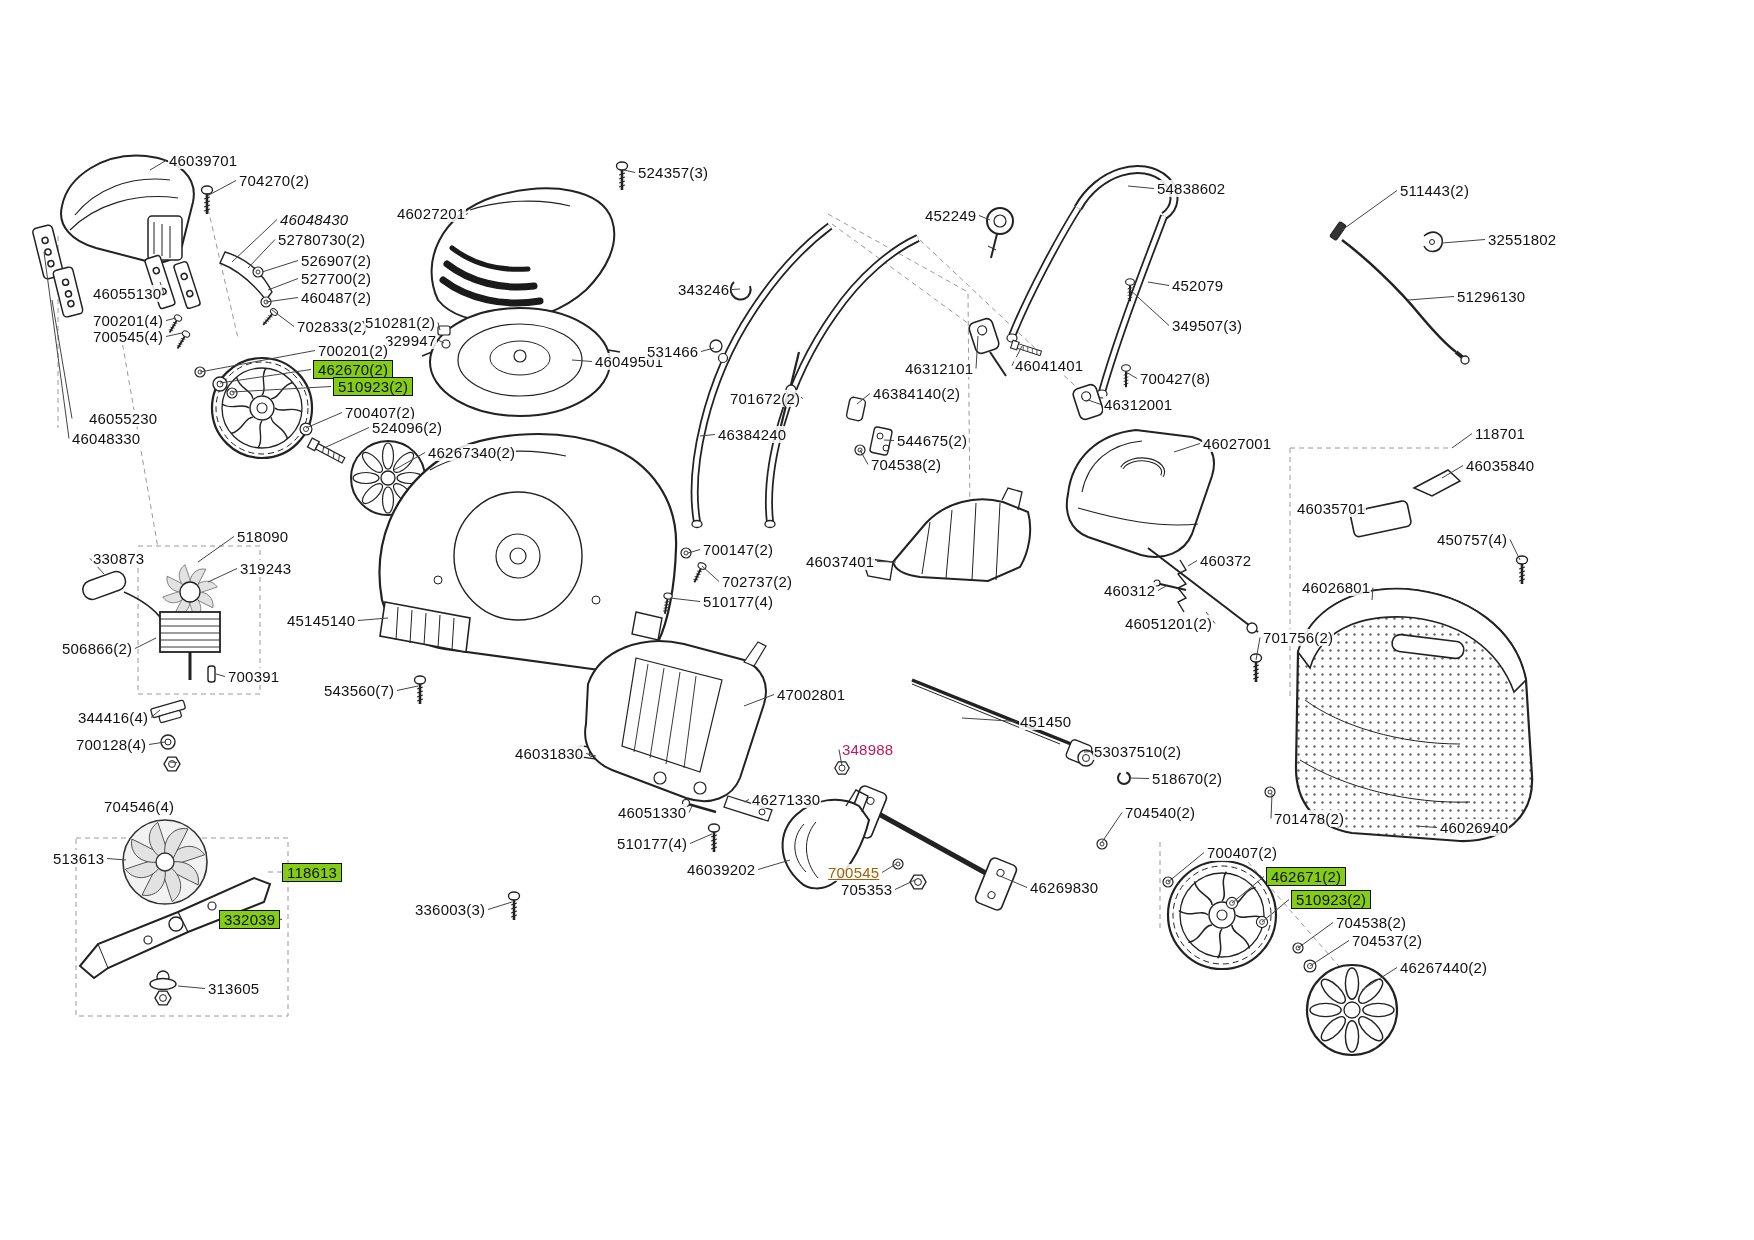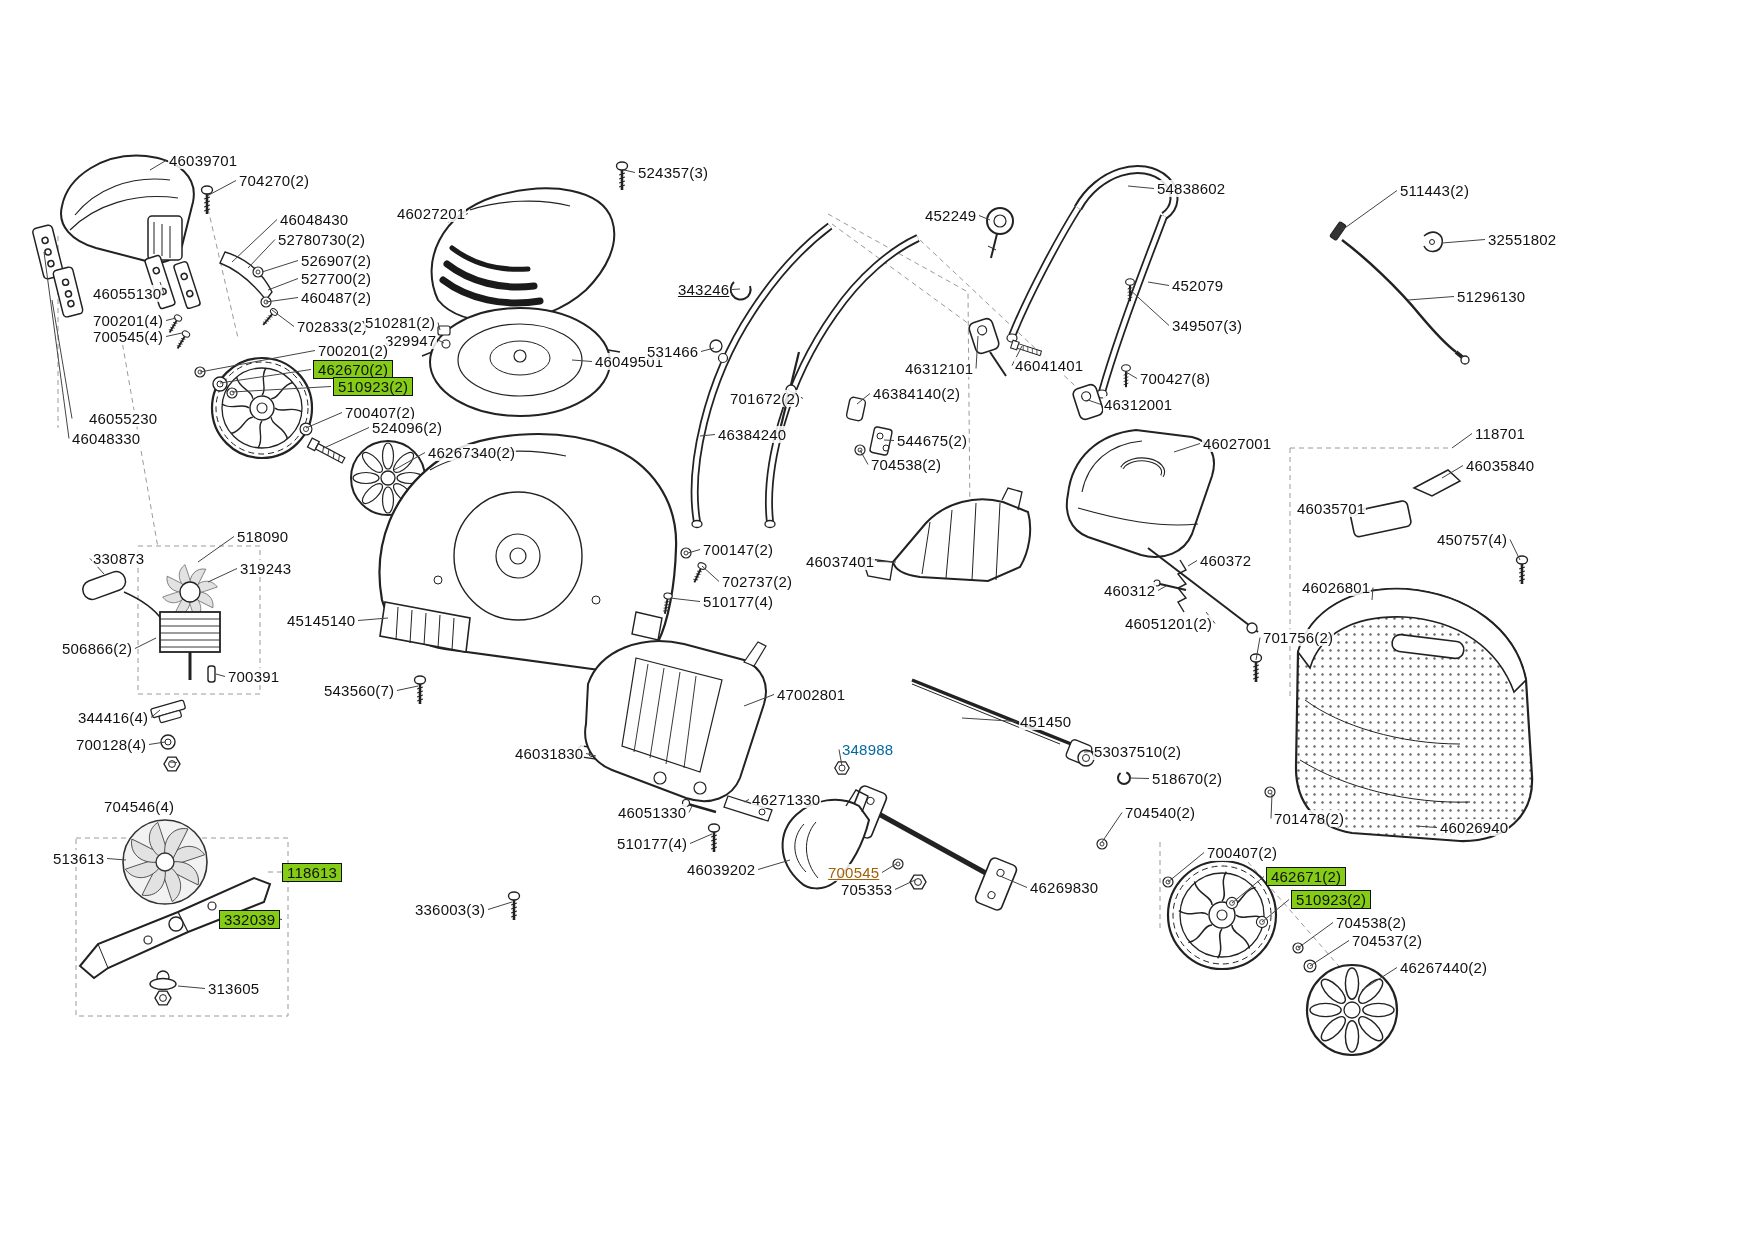--- a/index.html
+++ b/index.html
@@ -567,21 +567,21 @@
       <line x1="1397" y1="967.5" x2="1362" y2="990" stroke="#444444" stroke-width="1"></line>
       <line x1="107" y1="858.5" x2="126" y2="860" stroke="#444444" stroke-width="1"></line>
       <line x1="282" y1="919.5" x2="264" y2="916" stroke="#444444" stroke-width="1"></line>
       <line x1="488" y1="909.5" x2="512" y2="902" stroke="#444444" stroke-width="1"></line>
       <line x1="205" y1="988.5" x2="178" y2="986" stroke="#444444" stroke-width="1"></line>
     </svg>
 
 <div id="labels-layer">
       <div class="part-label" style="left: 168px; top: 152px; color: rgb(17, 17, 17);">46039701</div>
       <div class="part-label" style="left: 238px; top: 172px; color: rgb(17, 17, 17);">704270(2)</div>
-      <div class="part-label" style="left: 279px; top: 211px; color: rgb(17, 17, 17);">46048430</div>
+      <div class="part-label" style="left: 279px; top: 211px; color: rgb(17, 17, 17); font-style: italic;">46048430</div>
       <div class="part-label" style="left: 277px; top: 231px; color: rgb(17, 17, 17);">52780730(2)</div>
       <div class="part-label" style="left: 300px; top: 252px; color: rgb(17, 17, 17);">526907(2)</div>
       <div class="part-label" style="left: 300px; top: 270px; color: rgb(17, 17, 17);">527700(2)</div>
       <div class="part-label" style="left: 300px; top: 289px; color: rgb(17, 17, 17);">460487(2)</div>
       <div class="part-label" style="left: 92px; top: 285px; color: rgb(17, 17, 17);">46055130</div>
       <div class="part-label" style="left: 92px; top: 312px; color: rgb(17, 17, 17);">700201(4)</div>
       <div class="part-label" style="left: 92px; top: 328px; color: rgb(17, 17, 17);">700545(4)</div>
       <div class="part-label" style="left: 296px; top: 318px; color: rgb(17, 17, 17);">702833(2)</div>
       <div class="part-label" style="left: 364px; top: 314px; color: rgb(17, 17, 17);">510281(2)</div>
       <div class="part-label" style="left: 384px; top: 332px; color: rgb(17, 17, 17);">329947</div>
@@ -589,21 +589,21 @@
       <div class="part-label boxed" style="left: 313px; top: 360px; color: rgb(17, 17, 17);">462670(2)</div>
       <div class="part-label boxed" style="left: 333px; top: 377px; color: rgb(17, 17, 17);">510923(2)</div>
       <div class="part-label" style="left: 344px; top: 404px; color: rgb(17, 17, 17);">700407(2)</div>
       <div class="part-label" style="left: 371px; top: 419px; color: rgb(17, 17, 17);">524096(2)</div>
       <div class="part-label" style="left: 427px; top: 444px; color: rgb(17, 17, 17);">46267340(2)</div>
       <div class="part-label" style="left: 74px; top: 410px; color: rgb(17, 17, 17); margin-left: 14px;">46055230</div>
       <div class="part-label" style="left: 71px; top: 430px; color: rgb(17, 17, 17);">46048330</div>
       <div class="part-label" style="left: 637px; top: 164px; color: rgb(17, 17, 17);">524357(3)</div>
       <div class="part-label" style="left: 396px; top: 205px; color: rgb(17, 17, 17);">46027201</div>
       <div class="part-label" style="left: 594px; top: 353px; color: rgb(17, 17, 17);">46049501</div>
-      <div class="part-label" style="left: 677px; top: 281px; color: rgb(17, 17, 17); text-decoration: underline;">343246</div>
+      <div class="part-label" style="left: 677px; top: 281px; color: rgb(17, 17, 17);">343246</div>
       <div class="part-label" style="left: 646px; top: 343px; color: rgb(17, 17, 17);">531466</div>
       <div class="part-label" style="left: 729px; top: 390px; color: rgb(17, 17, 17);">701672(2)</div>
       <div class="part-label" style="left: 717px; top: 426px; color: rgb(17, 17, 17);">46384240</div>
       <div class="part-label" style="left: 872px; top: 385px; color: rgb(17, 17, 17);">46384140(2)</div>
       <div class="part-label" style="left: 896px; top: 432px; color: rgb(17, 17, 17);">544675(2)</div>
       <div class="part-label" style="left: 870px; top: 456px; color: rgb(17, 17, 17);">704538(2)</div>
       <div class="part-label" style="left: 904px; top: 360px; color: rgb(17, 17, 17);">46312101</div>
       <div class="part-label" style="left: 1014px; top: 357px; color: rgb(17, 17, 17);">46041401</div>
       <div class="part-label" style="left: 1139px; top: 370px; color: rgb(17, 17, 17);">700427(8)</div>
       <div class="part-label" style="left: 1103px; top: 396px; color: rgb(17, 17, 17);">46312001</div>
@@ -634,21 +634,21 @@
       <div class="part-label" style="left: 239px; top: 560px; color: rgb(17, 17, 17);">319243</div>
       <div class="part-label" style="left: 61px; top: 640px; color: rgb(17, 17, 17);">506866(2)</div>
       <div class="part-label" style="left: 227px; top: 668px; color: rgb(17, 17, 17);">700391</div>
       <div class="part-label" style="left: 77px; top: 709px; color: rgb(17, 17, 17);">344416(4)</div>
       <div class="part-label" style="left: 75px; top: 736px; color: rgb(17, 17, 17);">700128(4)</div>
       <div class="part-label" style="left: 103px; top: 798px; color: rgb(17, 17, 17);">704546(4)</div>
       <div class="part-label" style="left: 323px; top: 682px; color: rgb(17, 17, 17);">543560(7)</div>
       <div class="part-label" style="left: 776px; top: 686px; color: rgb(17, 17, 17);">47002801</div>
       <div class="part-label" style="left: 514px; top: 745px; color: rgb(17, 17, 17);">46031830</div>
       <div class="part-label" style="left: 1019px; top: 713px; color: rgb(17, 17, 17);">451450</div>
-      <div class="part-label" style="left: 841px; top: 741px; color: #0369a1;">348988</div>
+      <div class="part-label" style="left: 841px; top: 741px; color: #be185d;">348988</div>
       <div class="part-label" style="left: 1093px; top: 743px; color: rgb(17, 17, 17);">53037510(2)</div>
       <div class="part-label" style="left: 1151px; top: 770px; color: rgb(17, 17, 17);">518670(2)</div>
       <div class="part-label" style="left: 617px; top: 804px; color: rgb(17, 17, 17);">46051330</div>
       <div class="part-label" style="left: 751px; top: 791px; color: rgb(17, 17, 17);">46271330</div>
       <div class="part-label" style="left: 616px; top: 835px; color: rgb(17, 17, 17);">510177(4)</div>
       <div class="part-label" style="left: 1124px; top: 804px; color: rgb(17, 17, 17);">704540(2)</div>
       <div class="part-label" style="left: 1273px; top: 810px; color: rgb(17, 17, 17);">701478(2)</div>
       <div class="part-label" style="left: 1439px; top: 819px; color: rgb(17, 17, 17);">46026940</div>
       <div class="part-label" style="left: 686px; top: 861px; color: rgb(17, 17, 17);">46039202</div>
       <div class="part-label" style="left: 827px; top: 864px; color: #a16207; text-decoration: underline;">700545</div>

